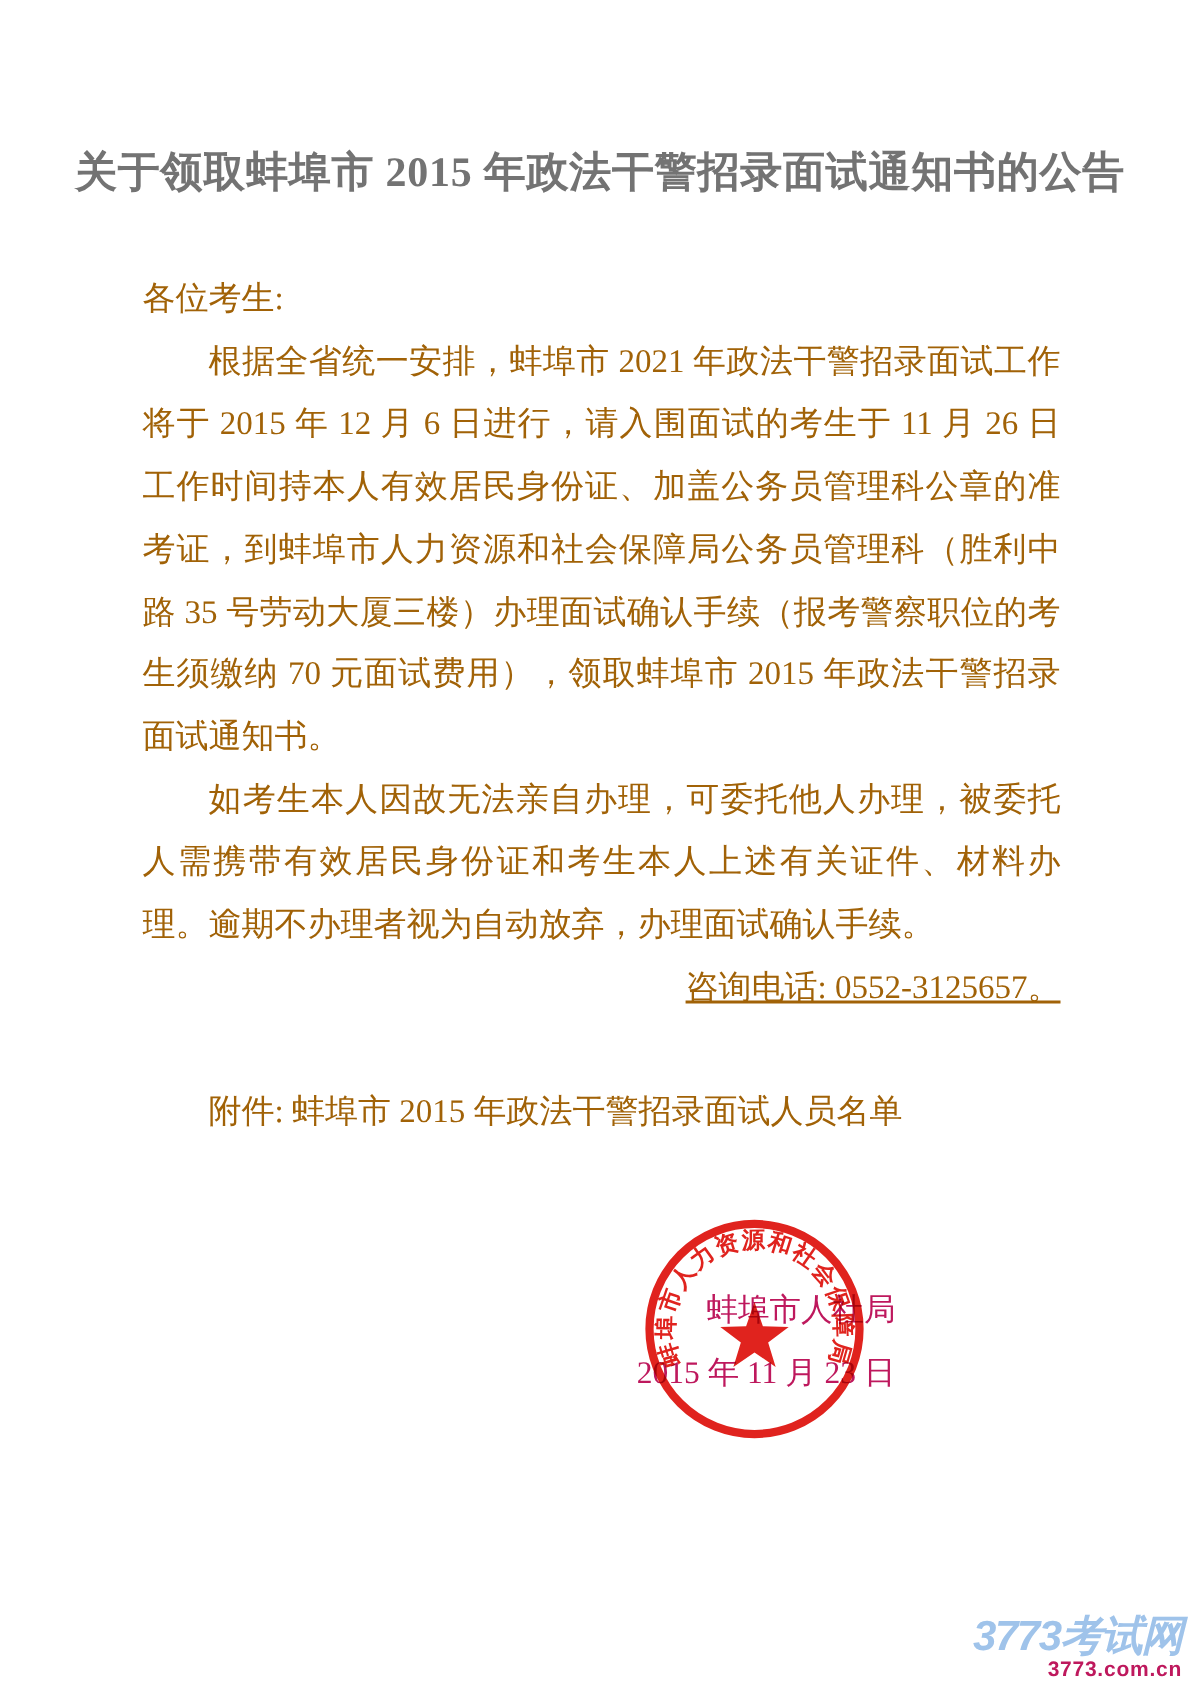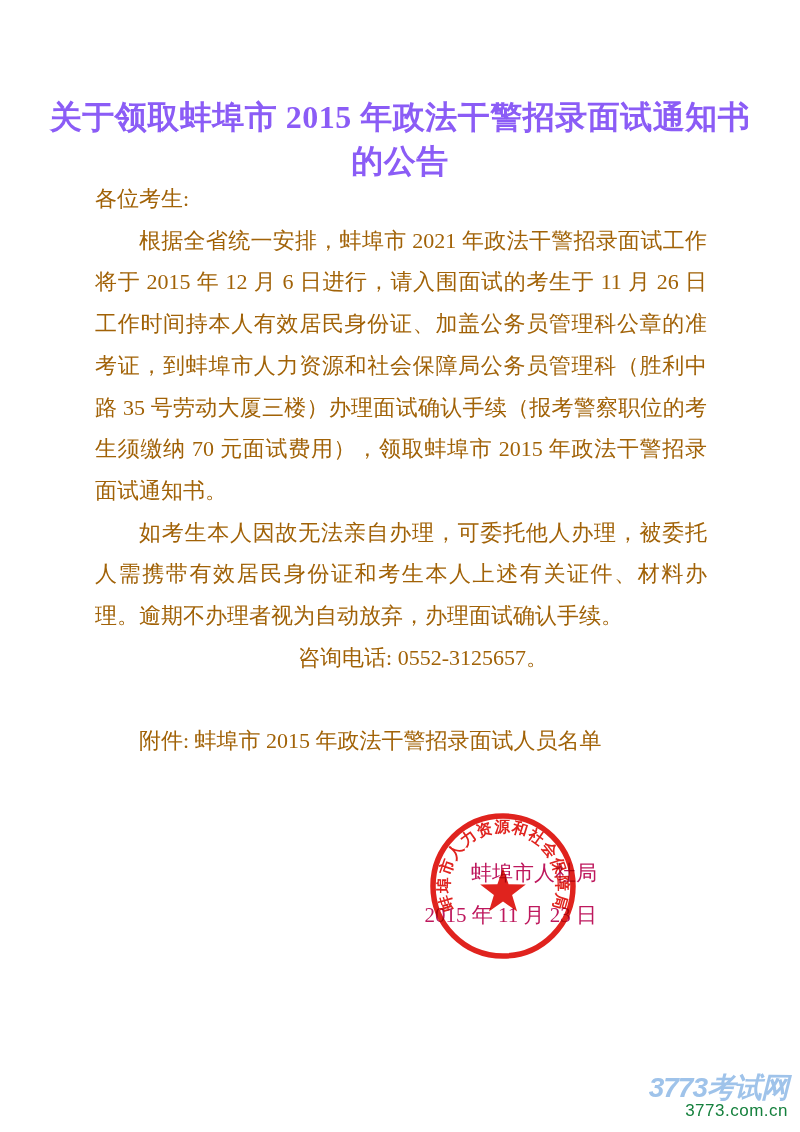--- a/index.html
+++ b/index.html
@@ -11,42 +11,42 @@
     overflow: hidden;
     font-family: "Liberation Serif", "DejaVu Serif", serif;
   }
   .title {
     position: absolute;
     top: 96px;
     left: 40px;
     right: 40px;
     margin: 0;
     text-align: center;
-    font-size: 32px;
+    font-size: 28px;
     font-weight: bold;
-    color: #8b5cf6;
+    color: #737373;
     letter-spacing: 0.5px;
     font-family: "Liberation Serif", "DejaVu Serif", serif;
   }
   .content {
     position: absolute;
     top: 178px;
     left: 95px;
     width: 612px;
     font-size: 22px;
     line-height: 41.7px;
     color: #a16207;
   }
   .content p { margin: 0; }
   .salutation { text-align: left; }
   .para {
     text-indent: 2em;
     text-align: justify;
   }
-  .para-contact { text-indent: 2em; text-align: center; }
+  .para-contact { text-indent: 2em; text-align: right; text-decoration: underline; }
   .attachment {
     margin-top: 41.7px !important;
     text-indent: 2em;
     text-align: left;
   }
   .sig-block {
     position: absolute;
     top: 852px;
     left: 405px;
     width: 192px;
@@ -74,23 +74,23 @@
     line-height: 1.05;
   }
   .watermark-name {
     font-size: 28px;
     font-weight: bold;
     font-style: italic;
     letter-spacing: -1px;
     color: #9fc3ea;
   }
   .watermark-url {
-    font-size: 17px;
-    font-weight: normal;
-    color: #15803d;
+    font-size: 14px;
+    font-weight: bold;
+    color: #be185d;
     letter-spacing: 0.5px;
   }
 </style>
 </head>
 <body>
 
 <div class="page">
 
   <h1 class="title">关于领取蚌埠市 2015 年政法干警招录面试通知书的公告</h1>
 

